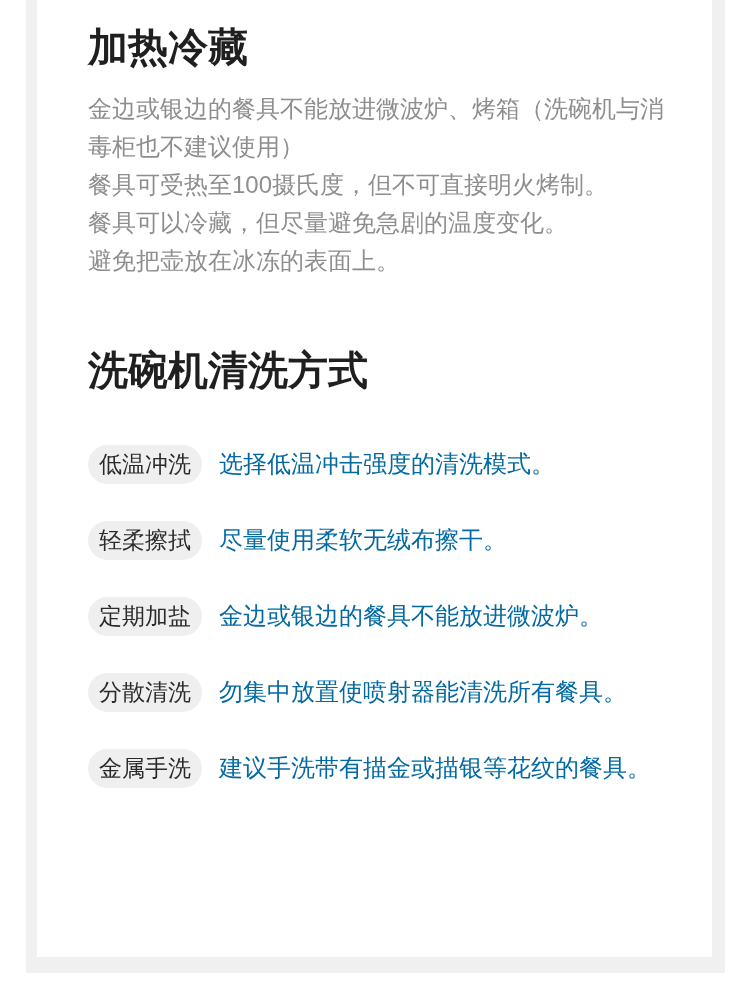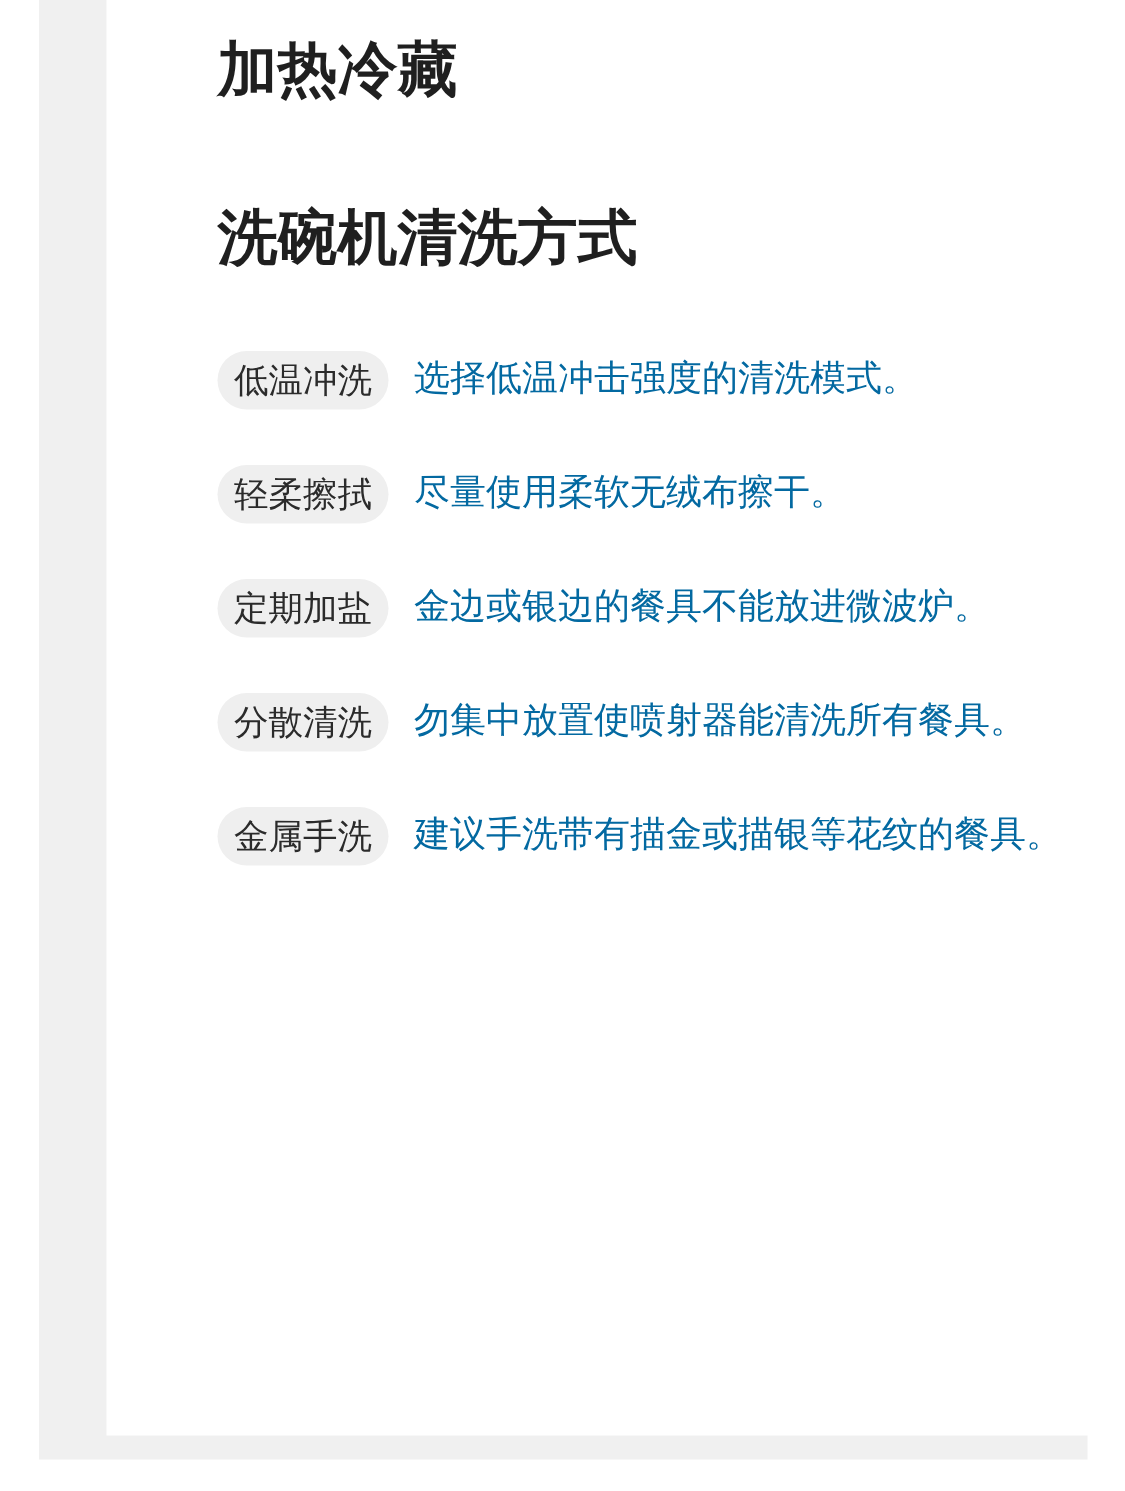--- a/index.html
+++ b/index.html
@@ -20,22 +20,21 @@
     height: 973px;
     background: #f0f0f0;
   }
   .content-card {
     position: absolute;
     left: 11px;
     top: 0;
     width: 675px;
     height: 957px;
     background: #ffffff;
-    padding: 25px 40px 0 74px;
-    margin-left: 34px;
+    padding: 25px 40px 0 51px;
   }
   .section-title {
     margin: 0;
     font-size: 40px;
     line-height: 44px;
     font-weight: 600;
     color: #1f1f1f;
   }
   .care-paragraph {
     margin-top: 21px;
@@ -76,20 +75,26 @@
   }
 </style>
 </head>
 <body>
 
 <div class="page-gutter">
   <div class="content-card">
 
     <section>
       <h1 class="section-title">加热冷藏</h1>
+      <div class="care-paragraph">
+        <p class="paragraph-line">金边或银边的餐具不能放进微波炉、烤箱（洗碗机与消毒柜也不建议使用）</p>
+        <p class="paragraph-line">餐具可受热至100摄氏度，但不可直接明火烤制。</p>
+        <p class="paragraph-line">餐具可以冷藏，但尽量避免急剧的温度变化。</p>
+        <p class="paragraph-line">避免把壶放在冰冻的表面上。</p>
+      </div>
     </section>
 
     <section>
       <h1 class="section-title dishwasher-title">洗碗机清洗方式</h1>
 
       <div class="care-list">
 
         <div class="care-item">
           <span class="care-tag">低温冲洗</span>
           <span class="care-desc">选择低温冲击强度的清洗模式。</span>

